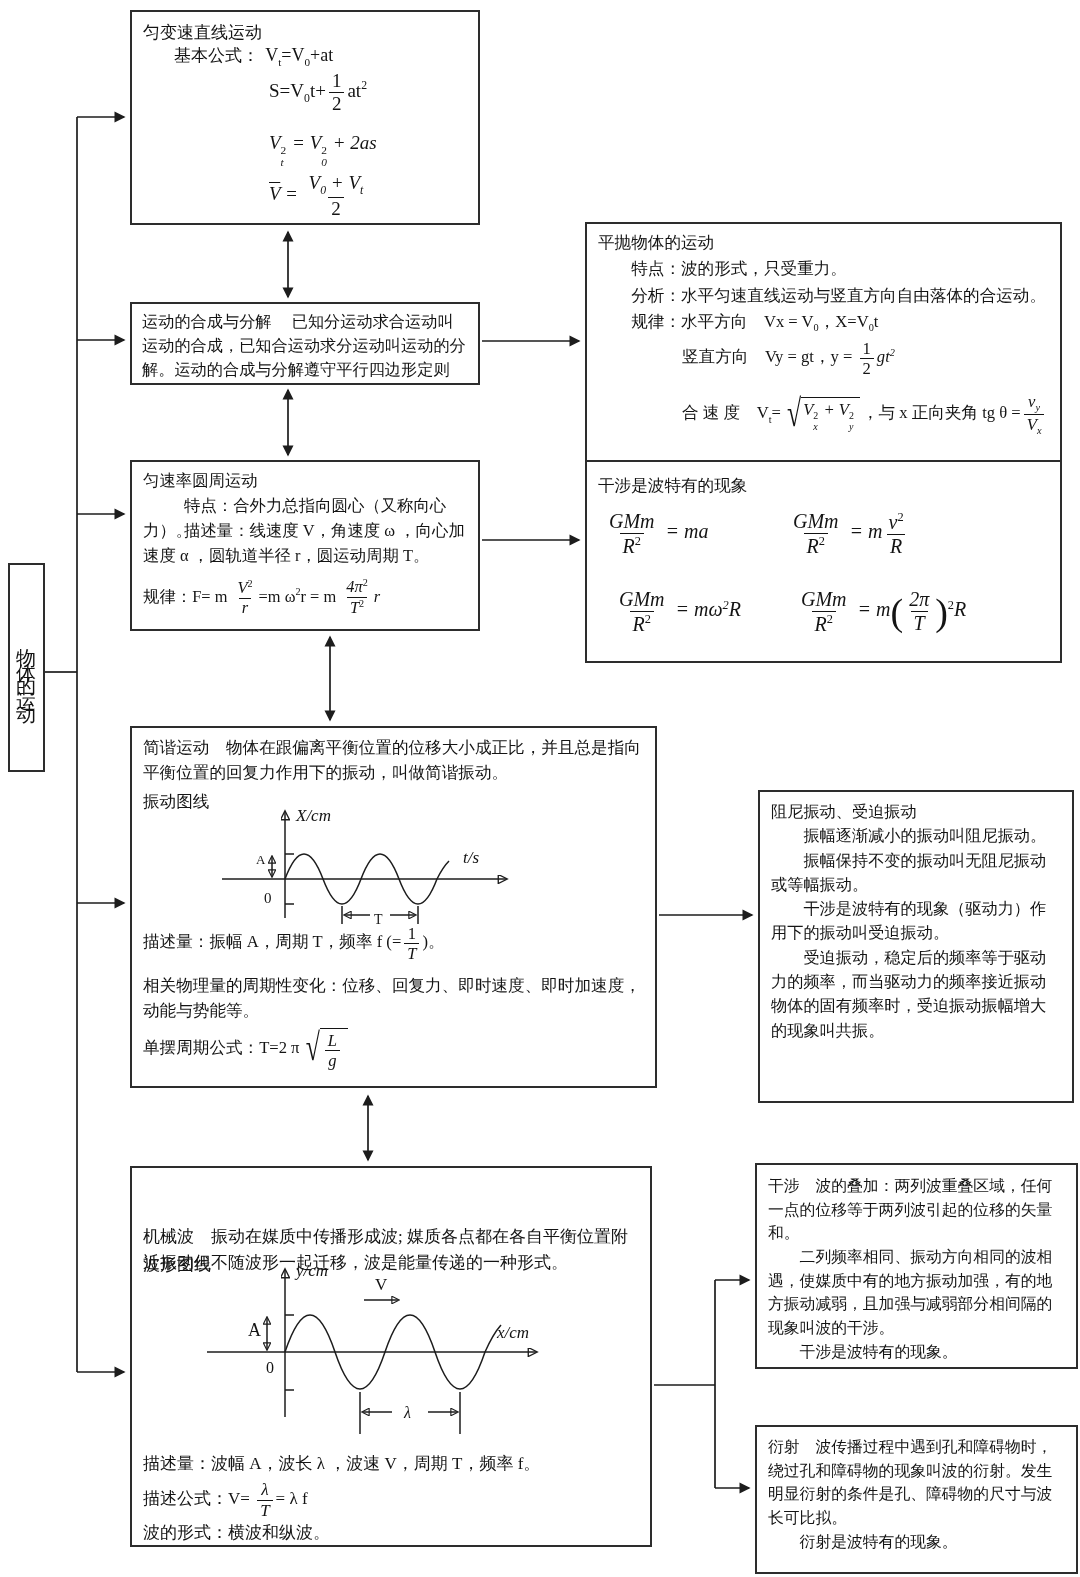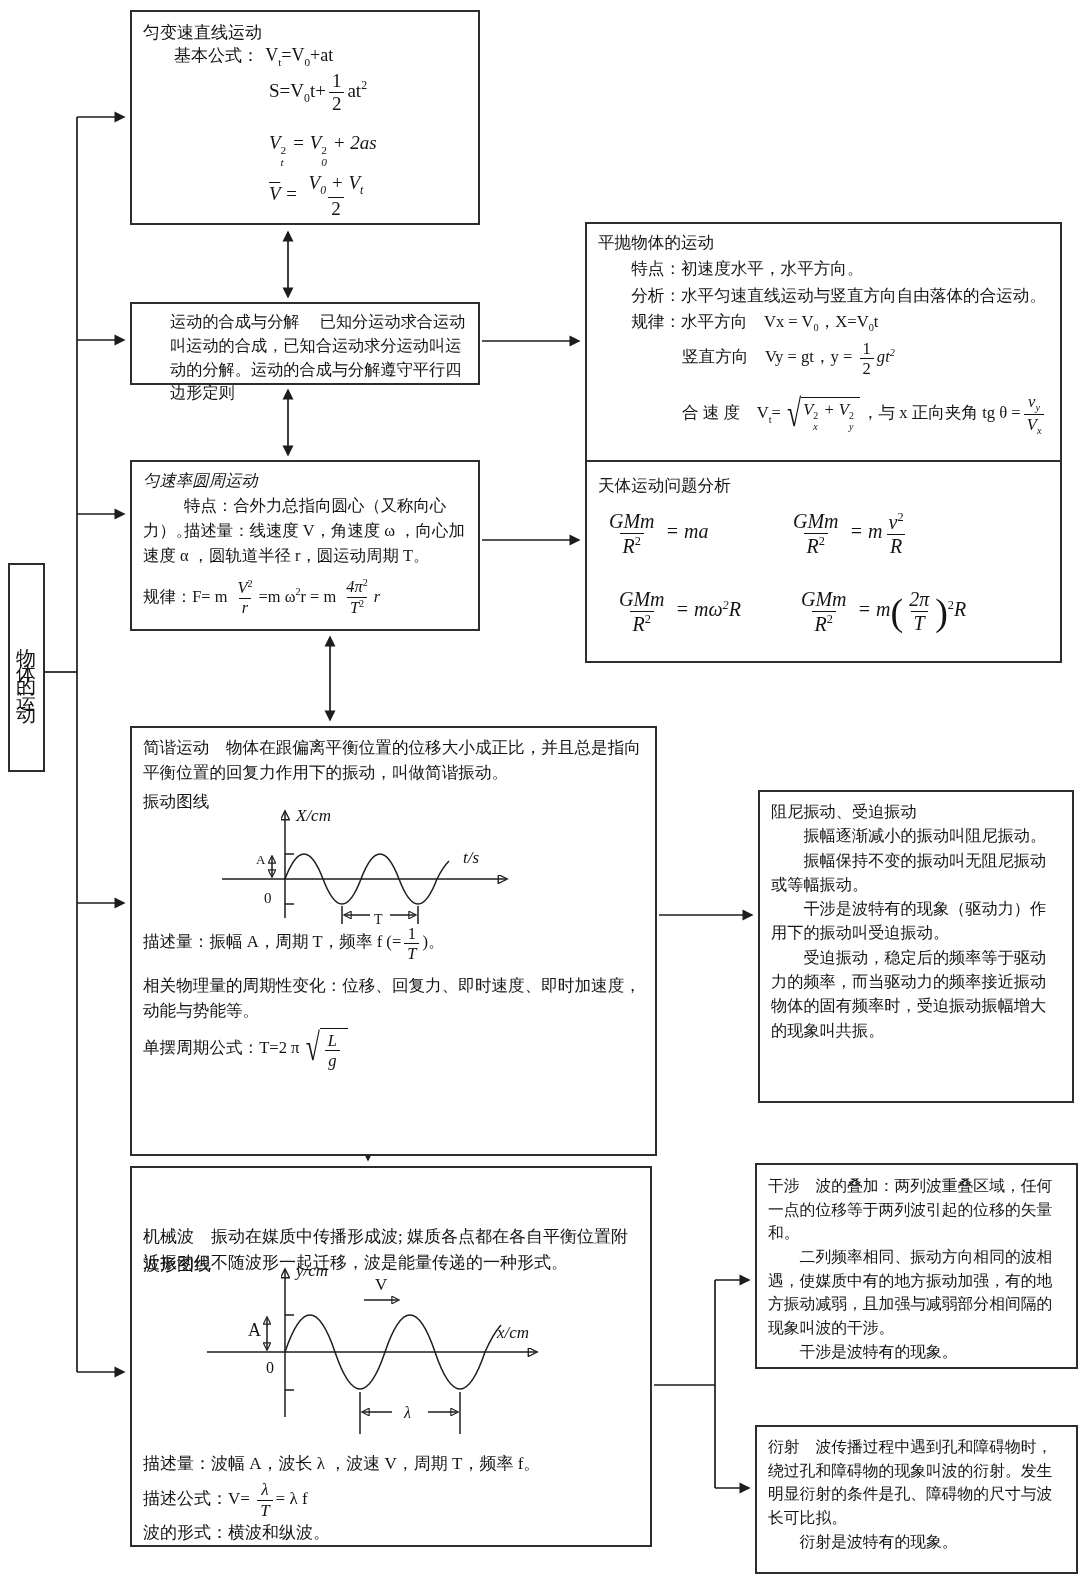--- a/index.html
+++ b/index.html
@@ -93,38 +93,38 @@
         </span><span class="it"> = </span><span class="it">V</span><span class="ss">
           <span>2</span>
           <span>0</span>
         </span><span class="it"> + 2as</span></div>
     <div class="abs formula" style="left:137px;top:160px;font-size:19px;"><span class="ol it">V</span><span class="it"> = </span><span class="frac">
           <span class="num"><span class="it">V</span><sub class="it">0</sub><span class="it"> + </span><span class="it">V</span><sub class="it">t</sub></span>
           <span class="den"><span>2</span></span>
         </span></div>
   </div>
 
-  <div class="box" style="left:130px;top:302px;width:350px;height:83px;padding-left:28px;">
+  <div class="box" style="left:130px;top:302px;width:350px;height:83px;">
     <p class="cn" style="padding:7px 10px;font-size:16.2px;line-height:1.47;">运动的合成与分解　 已知分运动求合运动叫运动的合成，已知合运动求分运动叫运动的分解。运动的合成与分解遵守平行四边形定则</p>
   </div>
 
   <div class="box" style="left:130px;top:460px;width:350px;height:171px;font-size:16.4px;">
-    <p class="abs cn" style="left:11px;top:7px;font-style:italic;">匀速率圆周运动</p>
+    <p class="abs cn" style="left:11px;top:7px;">匀速率圆周运动</p>
     <p class="abs cn ind25" style="left:11px;top:32px;width:330px;">特点：合外力总指向圆心（又称向心力）。</p>
     <p class="abs cn ind25" style="left:11px;top:57px;width:332px;">描述量：线速度 V，角速度 ω ，向心加速度 α ，圆轨道半径 r，圆运动周期 T。</p>
     <div class="abs formula" style="left:11px;top:115px;font-size:16.4px;"><span>规律：F= m </span><span class="frac">
           <span class="num"><span class="it">V</span><sup>2</sup></span>
           <span class="den"><span class="it">r</span></span>
         </span><span>=m ω</span><sup>2</sup><span>r = m </span><span class="frac">
           <span class="num"><span class="it">4π</span><sup>2</sup></span>
           <span class="den"><span class="it">T</span><sup>2</sup></span>
         </span><span class="it">r</span></div>
   </div>
 
-  <div class="box" style="left:130px;top:726px;width:527px;height:430px;font-size:16.6px;">
+  <div class="box" style="left:130px;top:726px;width:527px;height:362px;font-size:16.6px;">
     <p class="abs cn" style="left:11px;top:8px;width:502px;">简谐运动　物体在跟偏离平衡位置的位移大小成正比，并且总是指向平衡位置的回复力作用下的振动，叫做简谐振动。</p>
     <p class="abs cn" style="left:11px;top:62px;">振动图线</p>
     <svg class="gsvg" style="left:80px;top:72px;" width="320" height="140" viewBox="0 0 320 140">
       <defs>
         <marker id="ah2" viewBox="0 0 10 10" refX="8.6" refY="5" markerWidth="8" markerHeight="6" orient="auto-start-reverse">
             <path d="M0,0L10,5L0,10z" fill="#1d1d1d" stroke="none"></path>
           </marker>
         <marker id="ah3" viewBox="0 0 10 10" refX="8.2" refY="5" markerWidth="6.2" markerHeight="5" orient="auto-start-reverse">
             <path d="M0,0L10,5L0,10z" fill="#1d1d1d" stroke="none"></path>
           </marker>
@@ -184,21 +184,21 @@
     <p class="abs cn" style="left:11px;top:283px;">描述量：波幅 A，波长 λ ，波速 V，周期 T，频率 f。</p>
     <div class="abs formula" style="left:11px;top:312px;font-size:17px;"><span>描述公式：V= </span><span class="frac">
           <span class="num"><span class="it">λ</span></span>
           <span class="den"><span class="it">T</span></span>
         </span><span>= λ f</span></div>
     <p class="abs cn" style="left:11px;top:352px;">波的形式：横波和纵波。</p>
   </div>
 
   <div class="box" style="left:585px;top:222px;width:477px;height:246px;font-size:16.6px;">
     <p class="abs cn" style="left:11px;top:7px;">平抛物体的运动</p>
-    <p class="abs cn ind2" style="left:11px;top:33px;width:450px;">特点：初速度水平，水平方向。</p>
+    <p class="abs cn ind2" style="left:11px;top:33px;width:450px;">特点：波的形式，只受重力。</p>
     <p class="abs cn ind2" style="left:11px;top:60px;width:450px;">分析：水平匀速直线运动与竖直方向自由落体的合运动。</p>
     <div class="abs formula ind2" style="left:11px;top:87px;font-size:16.6px;"><span>规律：水平方向　Vx = V</span><sub>0</sub><span>，X=V</span><sub>0</sub><span>t</span></div>
     <div class="abs formula" style="left:95px;top:115px;font-size:16.6px;"><span>竖直方向　Vy = gt，y = </span><span class="frac">
           <span class="num"><span>1</span></span>
           <span class="den"><span>2</span></span>
         </span><span class="it">gt</span><sup class="it">2</sup></div>
     <div class="abs formula" style="left:95px;top:168px;font-size:16.6px;"><span>合 速 度　V</span><sub>t</sub><span>= </span><span class="sqrt">
           <span class="rad">√</span>
           <span class="srb"><span class="it">V</span><span class="ss">
               <span>2</span>
@@ -207,21 +207,21 @@
               <span>2</span>
               <span>y</span>
             </span></span>
         </span><span>，与 x 正向夹角 tg θ =</span><span class="frac">
           <span class="num"><span class="it">v</span><sub class="it">y</sub></span>
           <span class="den"><span class="it">V</span><sub class="it">x</sub></span>
         </span></div>
   </div>
 
   <div class="box" style="left:585px;top:460px;width:477px;height:203px;font-size:16.6px;">
-    <p class="abs cn" style="left:11px;top:12px;">天体运动问题分析</p>
+    <p class="abs cn" style="left:11px;top:12px;">干涉是波特有的现象</p>
     <div class="abs formula" style="left:16px;top:48px;font-size:20px;"><span class="frac">
           <span class="num"><span class="it">GMm</span></span>
           <span class="den"><span class="it">R</span><sup>2</sup></span>
         </span><span class="it"> = ma</span></div>
     <div class="abs formula" style="left:200px;top:48px;font-size:20px;"><span class="frac">
           <span class="num"><span class="it">GMm</span></span>
           <span class="den"><span class="it">R</span><sup>2</sup></span>
         </span><span class="it"> = m</span><span class="frac">
           <span class="num"><span class="it">v</span><sup>2</sup></span>
           <span class="den"><span class="it">R</span></span>

